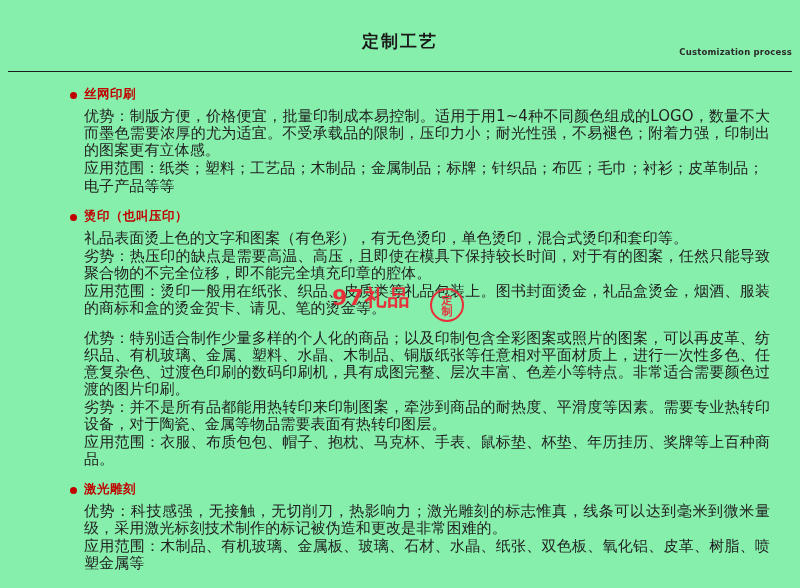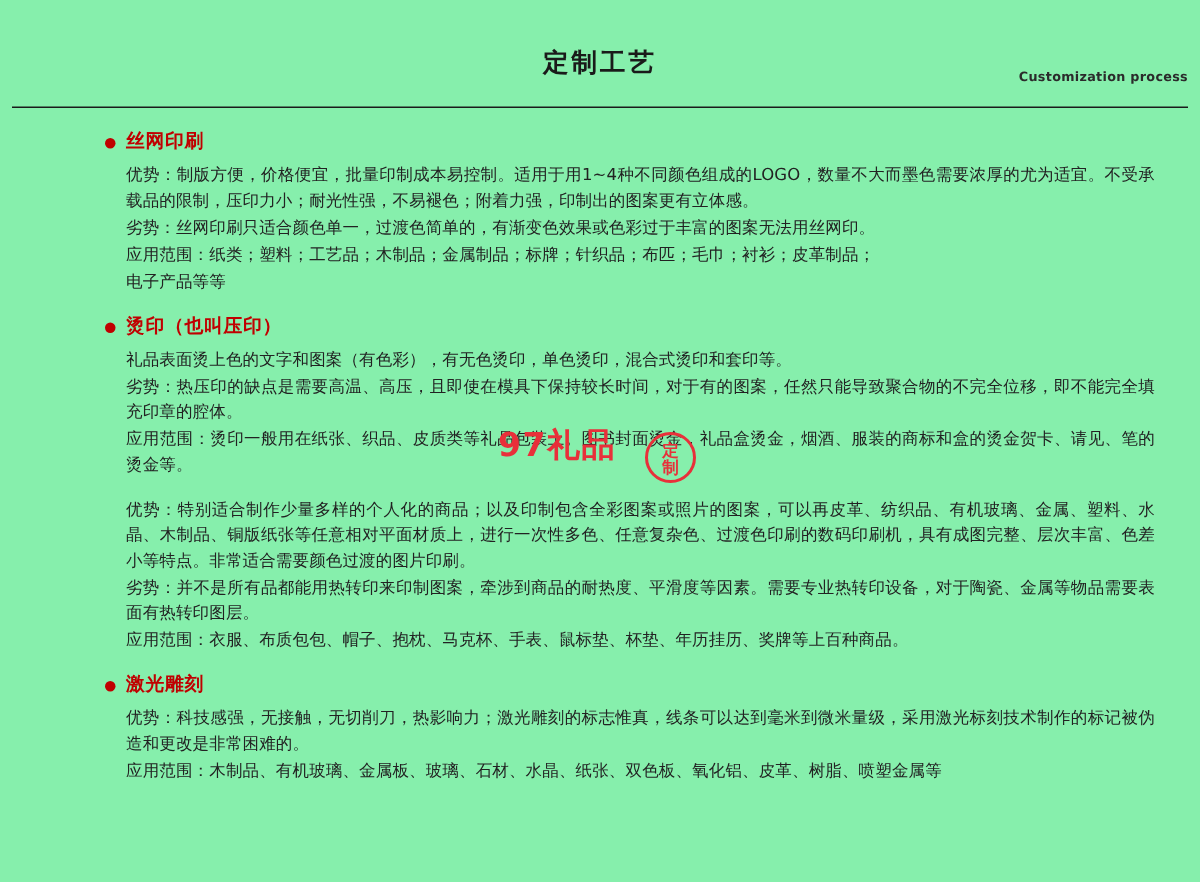--- a/index.html
+++ b/index.html
@@ -66,21 +66,21 @@
   .sec-title {
     font-size: 12.5px;
     font-weight: bold;
     color: #c00000;
     letter-spacing: 0.5px;
   }
   .sec-body {
     padding-left: 14px;
   }
   .para {
-    font-size: 11px;
+    font-size: 15px;
     line-height: 17px;
     color: #222222;
     letter-spacing: 0.1px;
     text-align: justify;
     margin: 0 0 1px 0;
   }
 
   
   .watermark {
     position: absolute;
@@ -127,21 +127,20 @@
 
   <div class="content">
 
     <div class="section">
       <div class="sec-head">
         <span class="bullet"></span>
         <span class="sec-title">丝网印刷</span>
       </div>
       <div class="sec-body">
         <p class="para">优势：制版方便，价格便宜，批量印制成本易控制。适用于用1~4种不同颜色组成的LOGO，数量不大而墨色需要浓厚的尤为适宜。不受承载品的限制，压印力小；耐光性强，不易褪色；附着力强，印制出的图案更有立体感。</p>
-        <p class="para">劣势：丝网印刷只适合颜色单一，过渡色简单的，有渐变色效果或色彩过于丰富的图案无法用丝网印。</p>
         <p class="para">应用范围：纸类；塑料；工艺品；木制品；金属制品；标牌；针织品；布匹；毛巾；衬衫；皮革制品；</p>
         <p class="para">电子产品等等</p>
       </div>
     </div>
 
     <div class="section">
       <div class="sec-head">
         <span class="bullet"></span>
         <span class="sec-title">烫印（也叫压印）</span>
       </div>

